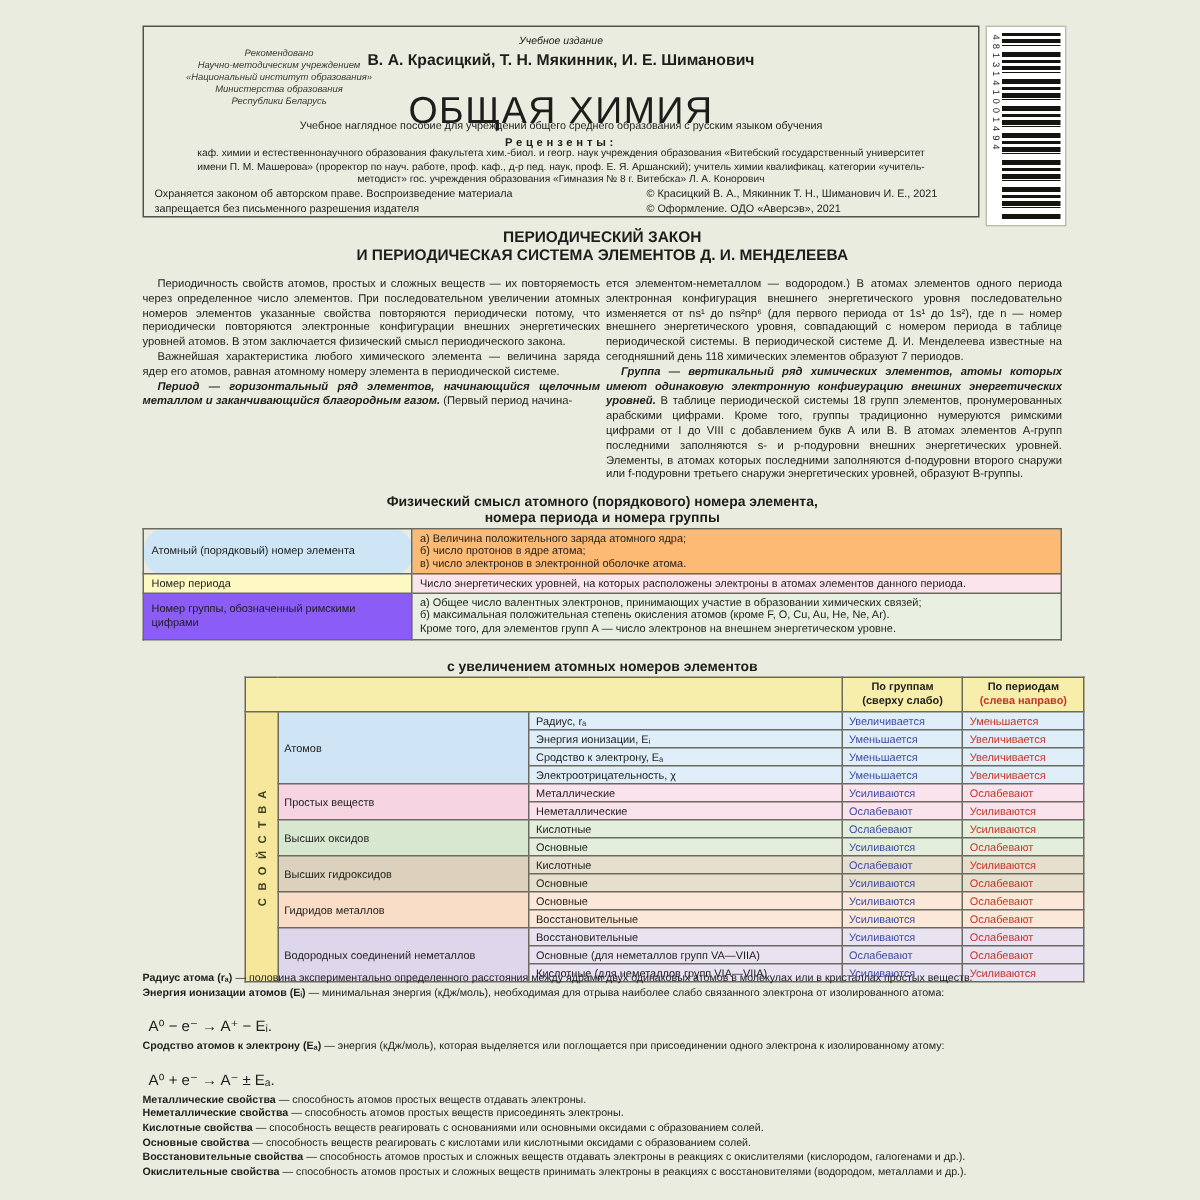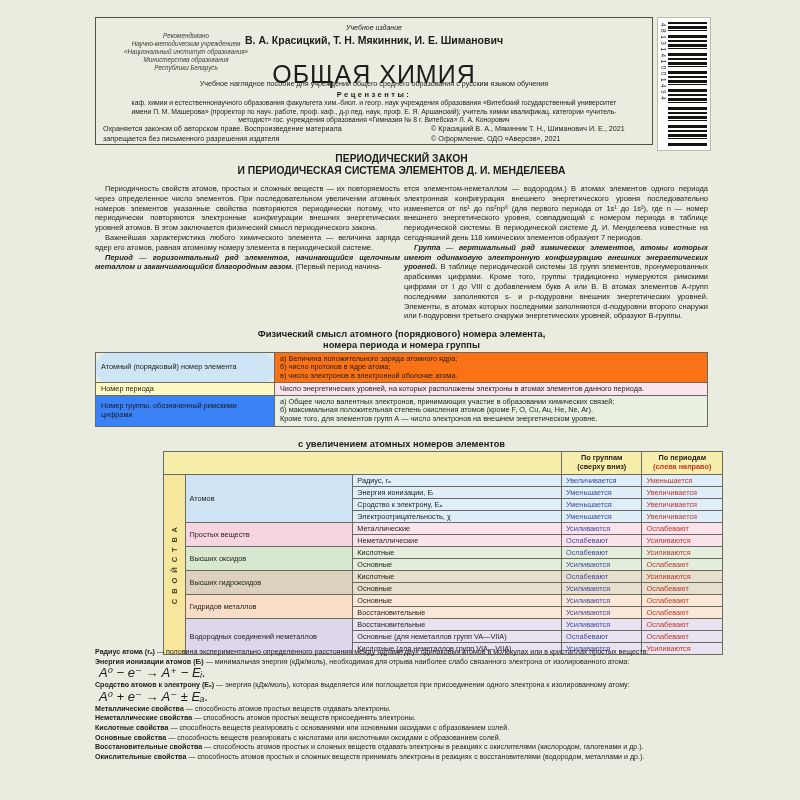--- a/index.html
+++ b/index.html
@@ -43,23 +43,23 @@
   .law-attrib{font-weight:bold;color:#33332e;}
   .law-quote{font-weight:bold;font-style:italic;color:#8a2a18;}
   .para{text-indent:10px;margin:0;}
   .deflead{font-weight:bold;font-style:italic;}
   
   .tbl-title{left:95px;width:613px;text-align:center;font-weight:bold;font-size:9.3px;}
   #t1title1{top:329px;} #t1title2{top:340px;}
   #table1{left:95px;top:352px;width:613px;border-collapse:collapse;font-size:7.3px;line-height:8.8px;}
   #table1 td{border:1px solid #6a6a60;padding:1.5px 5px;vertical-align:middle;}
   #table1 .t1label{width:168px;}
-  .t1r0 .t1label{background:#cde5f4;border-radius:13px;} .t1r0 .t1content{background:#f97316;}
+  .t1r0 .t1label{background:#cde5f4;border-radius:13px;} .t1r0 .t1content{background:#fdba74;}
   .t1r1 .t1label{background:#fef9c3;} .t1r1 .t1content{background:#fbe4ec;}
-  .t1r2 .t1label{background:#3b82f6;} .t1r2 .t1content{background:#e8f0e2;}
+  .t1r2 .t1label{background:#8b5cf6;} .t1r2 .t1content{background:#e8f0e2;}
   
   #t2title1{top:412px;margin-top:44px;} #t2title2{top:439px;}
   #table2{left:163px;top:451px;width:560px;border-collapse:collapse;font-size:7.3px;line-height:9px;}
   #table2 td{border:1px solid #6a6a60;padding:1px 4px;vertical-align:middle;}
   #table2 .hcol{background:#f8eeab;font-weight:bold;text-align:center;line-height:8.8px;padding:2px;}
   #table2 .corner{background:#f8eeab;}
   #table2 .red{color:#c23527;}
   #table2 .side{background:#f6e79c;width:18px;text-align:center;padding:0;}
   .sidetext{display:inline-block;writing-mode:vertical-rl;transform:rotate(180deg);
     font-weight:bold;font-size:7.5px;letter-spacing:5px;color:#3e3e20;}
@@ -68,21 +68,21 @@
   .g0 td{background:#dfeef9;} .g0 .gname{background:#cfe5f5;}
   .g1 td{background:#fae3ec;} .g1 .gname{background:#f6d4e1;}
   .g2 td{background:#e4eedc;} .g2 .gname{background:#d8e7d0;}
   .g3 td{background:#e7dfcd;} .g3 .gname{background:#dcd1bc;}
   .g4 td{background:#fbe8d8;} .g4 .gname{background:#f9ddc6;}
   .g5 td{background:#e8e2f1;} .g5 .gname{background:#ded6ea;}
   tr.g0 .side, tr.g0 td.side{background:#f6e79c;}
   
   #defs{left:95px;top:648px;width:616px;font-size:7.1px;line-height:9.7px;}
   .dterm{font-weight:bold;}
-  .formula{margin:1px 0 3px 4px;font-size:13px;font-style:italic;}
+  .formula{margin:13px 0 3px 4px;font-size:10px;}
 </style>
 </head>
 <body>
 
 <div class="abs" id="header-box">
   <div class="abs" id="recommended">
     <div>Рекомендовано</div>
     <div>Научно-методическим учреждением</div>
     <div>«Национальный институт образования»</div>
     <div>Министерства образования</div>
@@ -157,21 +157,21 @@
       <col style="width:148px">
       <col style="width:184px">
       <col style="width:71px">
       <col style="width:71px">
     </colgroup>
   <tbody>
       <tr>
     <td class="corner" colspan="3"></td>
     <td class="hcol">
       <div>По группам</div>
-      <div>(сверху вниз)</div>
+      <div>(сверху слабо)</div>
     </td>
     <td class="hcol">
       <div>По периодам</div>
       <div class="red">(слева направо)</div>
     </td>
   </tr>
   <tr class="g0">
     <td rowspan="15" class="side"><span class="sidetext">СВОЙСТВА</span></td>
     <td rowspan="4" class="gname">Атомов</td>
     <td>Радиус, rₐ</td>

